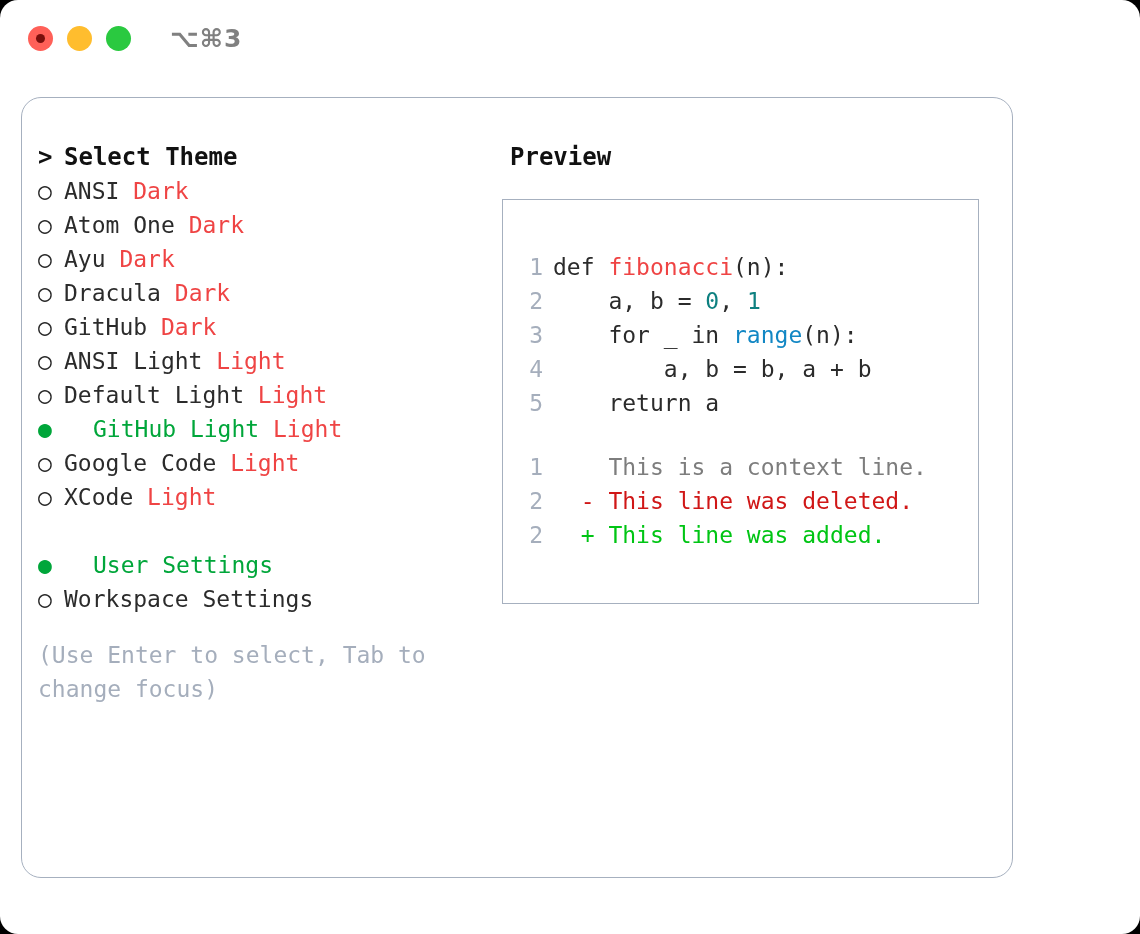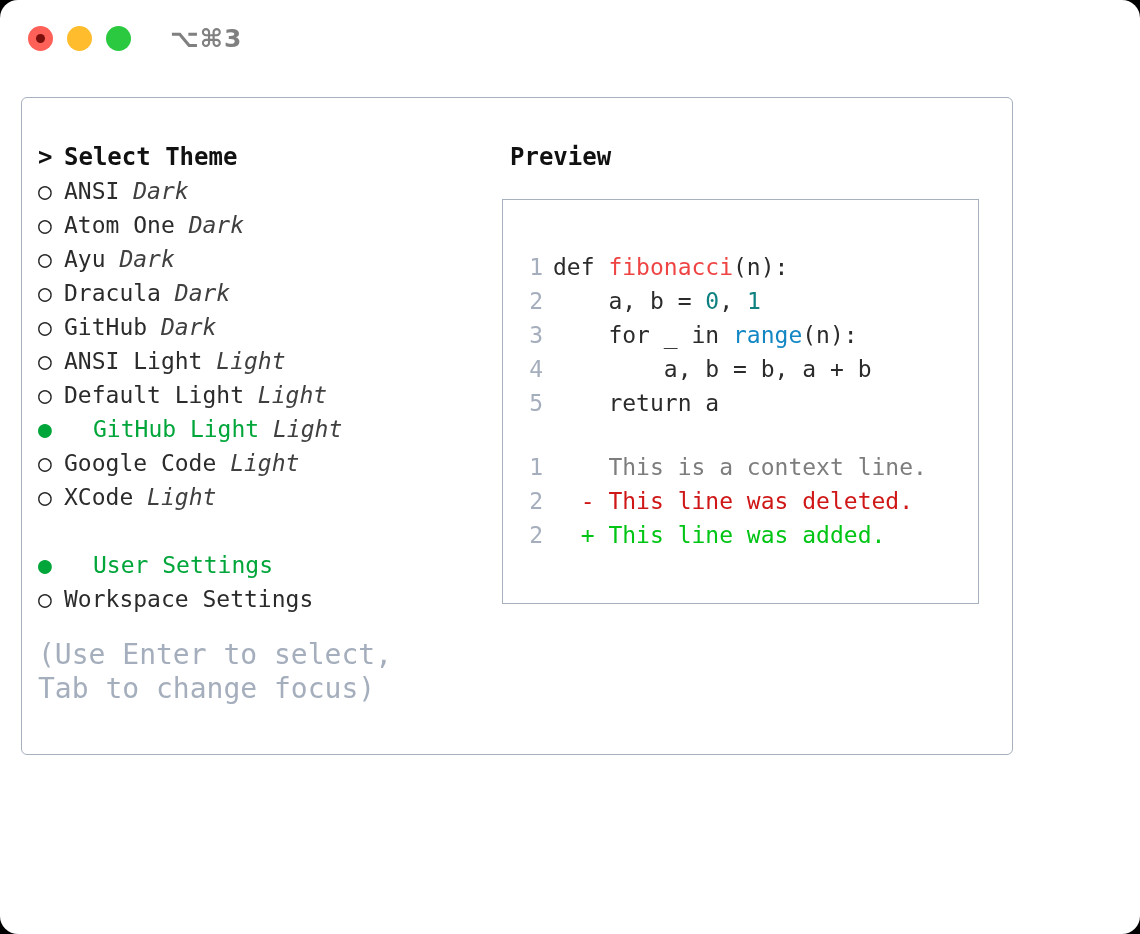--- a/index.html
+++ b/index.html
@@ -69,23 +69,23 @@
     letter-spacing: 1px;
     font-family: "DejaVu Sans", "Liberation Sans", sans-serif;
   }
 
   
   .panel {
     position: absolute;
     left: 21px;
     top: 97px;
     width: 992px;
-    height: 658px;
+    height: 781px;
     border: 1.6px solid #a6b0bf;
-    border-radius: 6px;
+    border-radius: 20px;
     box-sizing: border-box;
     background: #ffffff;
   }
 
   
   .left-col {
     position: absolute;
     left: 16px;
     top: 42px;
     width: 450px;
@@ -101,30 +101,29 @@
     display: inline-block;
     width: 26px;
     text-align: left;
   }
   .head-row {
     font-weight: bold;
     color: #111111;
     font-size: 24px;
   }
   .tag {
-    color: #404040;
-    font-style: italic;
+    color: #ef4444;
   }
   .row.selected .name { color: #00a63a; margin-left: 29px; }
   .row.selected .marker { color: #00a63a; }
   .spacer-row { height: 34px; }
 
   .hint {
     margin-top: 22px;
-    font-size: 28px;
+    font-size: 23px;
     line-height: 34px;
     color: #a5aebc;
     width: 420px;
   }
 
   
   .right-col {
     position: absolute;
     left: 480px;
     top: 42px;

